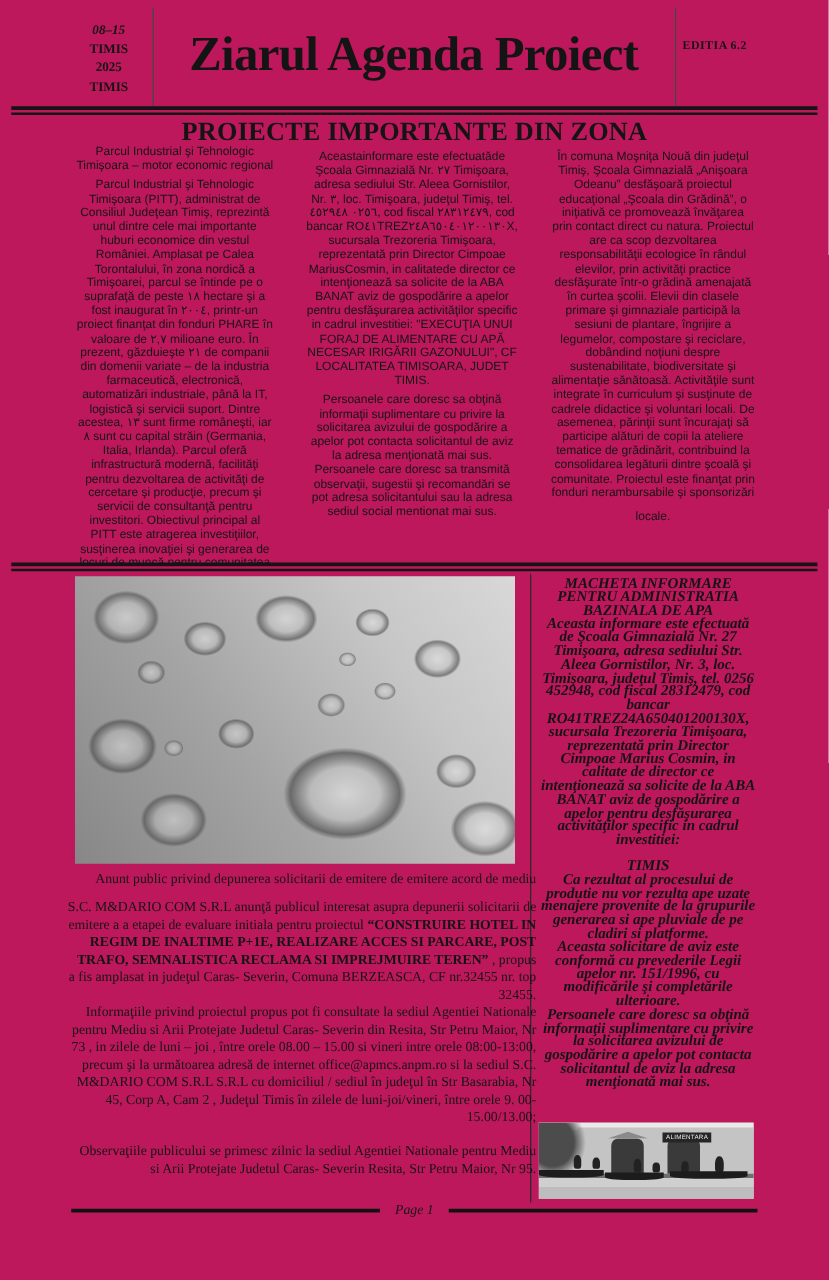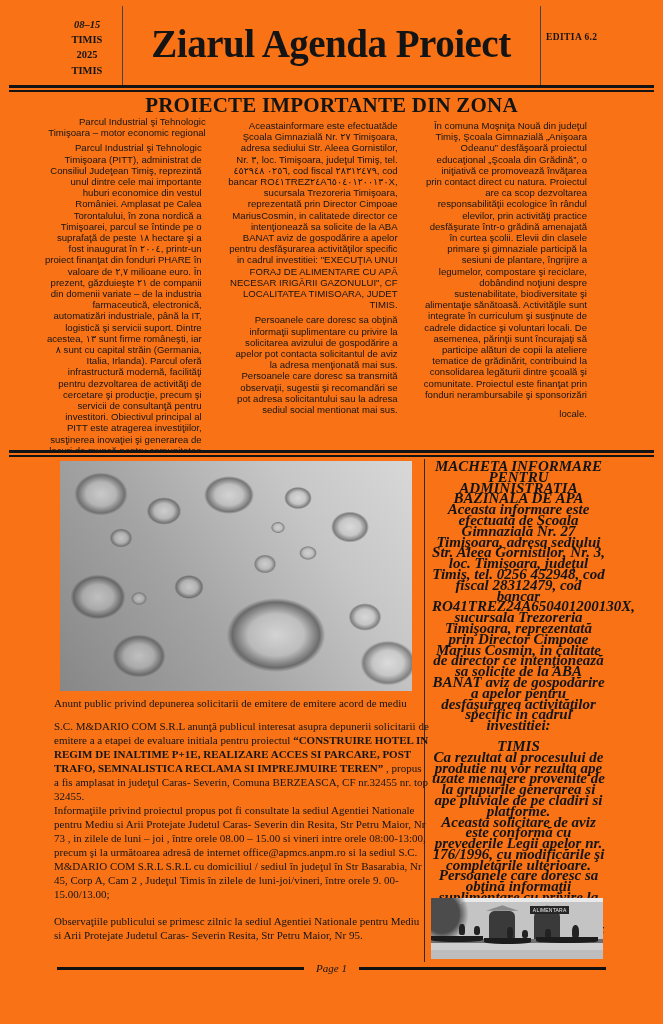--- a/index.html
+++ b/index.html
@@ -1,16 +1,16 @@
 <!DOCTYPE html>
 <html><head>
 <meta charset="utf-8">
 <style>
   html,body{margin:0;padding:0;background:#ffffff;}
-  .sheet{position:relative;width:663px;height:1024px;background:#f97316;color:#141414;
+  .sheet{position:relative;width:663px;height:1024px;background:#be185d;color:#141414;
          font-family:"Liberation Serif",serif;overflow:hidden;}
 
   
   .issue-box{position:absolute;left:55px;top:17px;width:64px;text-align:center;
              font-weight:bold;font-size:10.5px;line-height:1.45;}
   .issue-dates{font-style:italic;}
   .vrule{position:absolute;width:1px;background:#444;}
   .vr-left{left:122px;top:6px;height:79px;}
   .vr-right{left:540px;top:6px;height:79px;}
   .paper-title{position:absolute;left:122px;top:21px;width:418px;text-align:center;
@@ -19,24 +19,24 @@
   .rule-double{position:absolute;left:9px;right:9px;height:7px;box-sizing:border-box;
                border-top:3px solid #141414;border-bottom:2px solid #141414;}
   .rd-header{top:85px;}
   .rd-mid{top:450px;}
 
   
   .section-heading{position:absolute;left:0;right:0;top:93px;text-align:center;
                    font-size:21px;font-weight:bold;letter-spacing:.2px;}
 
   
-  .cols{position:absolute;left:40px;top:116px;width:551px;height:336px;overflow:hidden;
+  .cols{position:absolute;left:57px;top:116px;width:551px;height:336px;overflow:hidden;
         display:flex;gap:18px;
         font-family:"Liberation Sans","DejaVu Sans",sans-serif;
-        font-size:9.6px;line-height:11.2px;text-align:right;}
+        font-size:9.6px;line-height:11.2px;text-align:center;}
   .col{overflow:hidden;}
   .col1{width:176px;} .col2{width:189px;} .col3{width:182px;}
   .col p{margin:4px;}
   .col .art-title{margin:0 0 0 0;}
   .col .gap-top{margin-top:8px;}
 
   
   .photo-drops{position:absolute;left:60px;top:461px;width:352px;height:230px;
     background-repeat:no-repeat;
     background-image:
@@ -58,35 +58,35 @@
       radial-gradient(ellipse closest-side,rgba(225,225,225,.5) 0%,rgba(190,190,190,.45) 50%,rgba(110,110,110,.7) 78%,rgba(110,110,110,0) 88%),
       linear-gradient(55deg,#878787 0%,#a4a4a4 38%,#c6c6c6 72%,#d8d8d8 100%);
     background-position:10px 8px,84px 34px,140px 12px,222px 24px,268px 48px,48px 66px,
                         6px 110px,112px 112px,192px 92px,160px 132px,48px 170px,286px 140px,
                         296px 176px,238px 84px,70px 130px,210px 60px,0 0;
     background-size:62px 50px,40px 32px,58px 44px,32px 26px,44px 36px,26px 22px,
                     64px 52px,34px 28px,26px 22px,112px 84px,62px 50px,38px 32px,
                     64px 52px,20px 16px,18px 15px,16px 13px,100% 100%;}
 
   
-  .announcement{position:absolute;left:54px;top:696px;width:375px;text-align:left;
+  .announcement{position:absolute;left:54px;top:696px;width:375px;text-align:right;
                 font-size:11px;line-height:14px;}
   .announcement p{margin:0;}
   .ann-heading{white-space:nowrap;}
   .ann-p1{margin-top:9px !important;}
   .ann-p3{margin-top:13px !important;}
   .ann-bold{font-weight:bold;}
 
   
   .mid-divider{position:absolute;left:424px;top:459px;width:1px;height:503px;background:#2a2a2a;}
 
   
   .notice{position:absolute;left:432px;top:461px;width:173px;text-align:center;
           font-family:"Liberation Serif",serif;font-style:italic;font-weight:bold;
-          font-size:15px;line-height:10.8px;}
+          font-size:12px;line-height:10.8px;}
   .notice p{margin:0;}
   .notice .gap-top{margin-top:10px;}
 
   
   .photo-flood{position:absolute;left:431px;top:898px;width:172px;height:61px;overflow:hidden;
                background:linear-gradient(#e9e9e9 0 10%,#d2d2d2 10% 100%);}
   .pf-wall{position:absolute;left:18%;top:6%;width:82%;height:62%;background:#c4c4c4;}
   .pf-tree{position:absolute;left:-4%;top:0;width:26%;height:75%;
            background:radial-gradient(ellipse at 40% 35%,#4c4c4c 0 45%,rgba(76,76,76,0) 70%);}
   .pf-door{position:absolute;top:22%;width:15%;height:46%;background:#3a3a3a;
@@ -153,21 +153,21 @@
 
   <div class="photo-drops"></div>
 
   <div class="mid-divider"></div>
 
   <div class="notice">
     <p>MACHETA INFORMARE PENTRU ADMINISTRATIA BAZINALA DE APA</p>
     <p>Aceasta informare este efectuată de Şcoala Gimnazială Nr. 27 Timişoara, adresa sediului Str. Aleea Gornistilor, Nr. 3, loc. Timişoara, judeţul Timiş, tel. 0256 452948, cod fiscal 28312479, cod bancar RO41TREZ24A650401200130X, sucursala Trezoreria Timişoara, reprezentată prin Director Cimpoae Marius Cosmin, in calitate de director ce intenţionează sa solicite de la ABA BANAT aviz de gospodărire a apelor pentru desfăşurarea activităţilor specific in cadrul investitiei:</p>
     <p class="gap-top">TIMIS</p>
     <p>Ca rezultat al procesului de produtie nu vor rezulta ape uzate menajere provenite de la grupurile generarea si ape pluviale de pe cladiri si platforme.</p>
-    <p>Aceasta solicitare de aviz este conformă cu prevederile Legii apelor nr. 176/1996, cu modificările şi completările ulterioare.</p>
+    <p>Aceasta solicitare de aviz este conformă cu prevederile Legii apelor nr. 151/1996, cu modificările şi completările ulterioare.</p>
     <p>Persoanele care doresc sa obţină informaţii suplimentare cu privire la solicitarea avizului de gospodărire a apelor pot contacta solicitantul de aviz la adresa menţionată mai sus.</p>
   </div>
 
   <div class="photo-flood">
     <div class="pf-wall"></div>
     <div class="pf-tree"></div>
     <div class="pf-ped l"></div>
     <div class="pf-ped r"></div>
     <div class="pf-door l"></div>
     <div class="pf-door r"></div>

